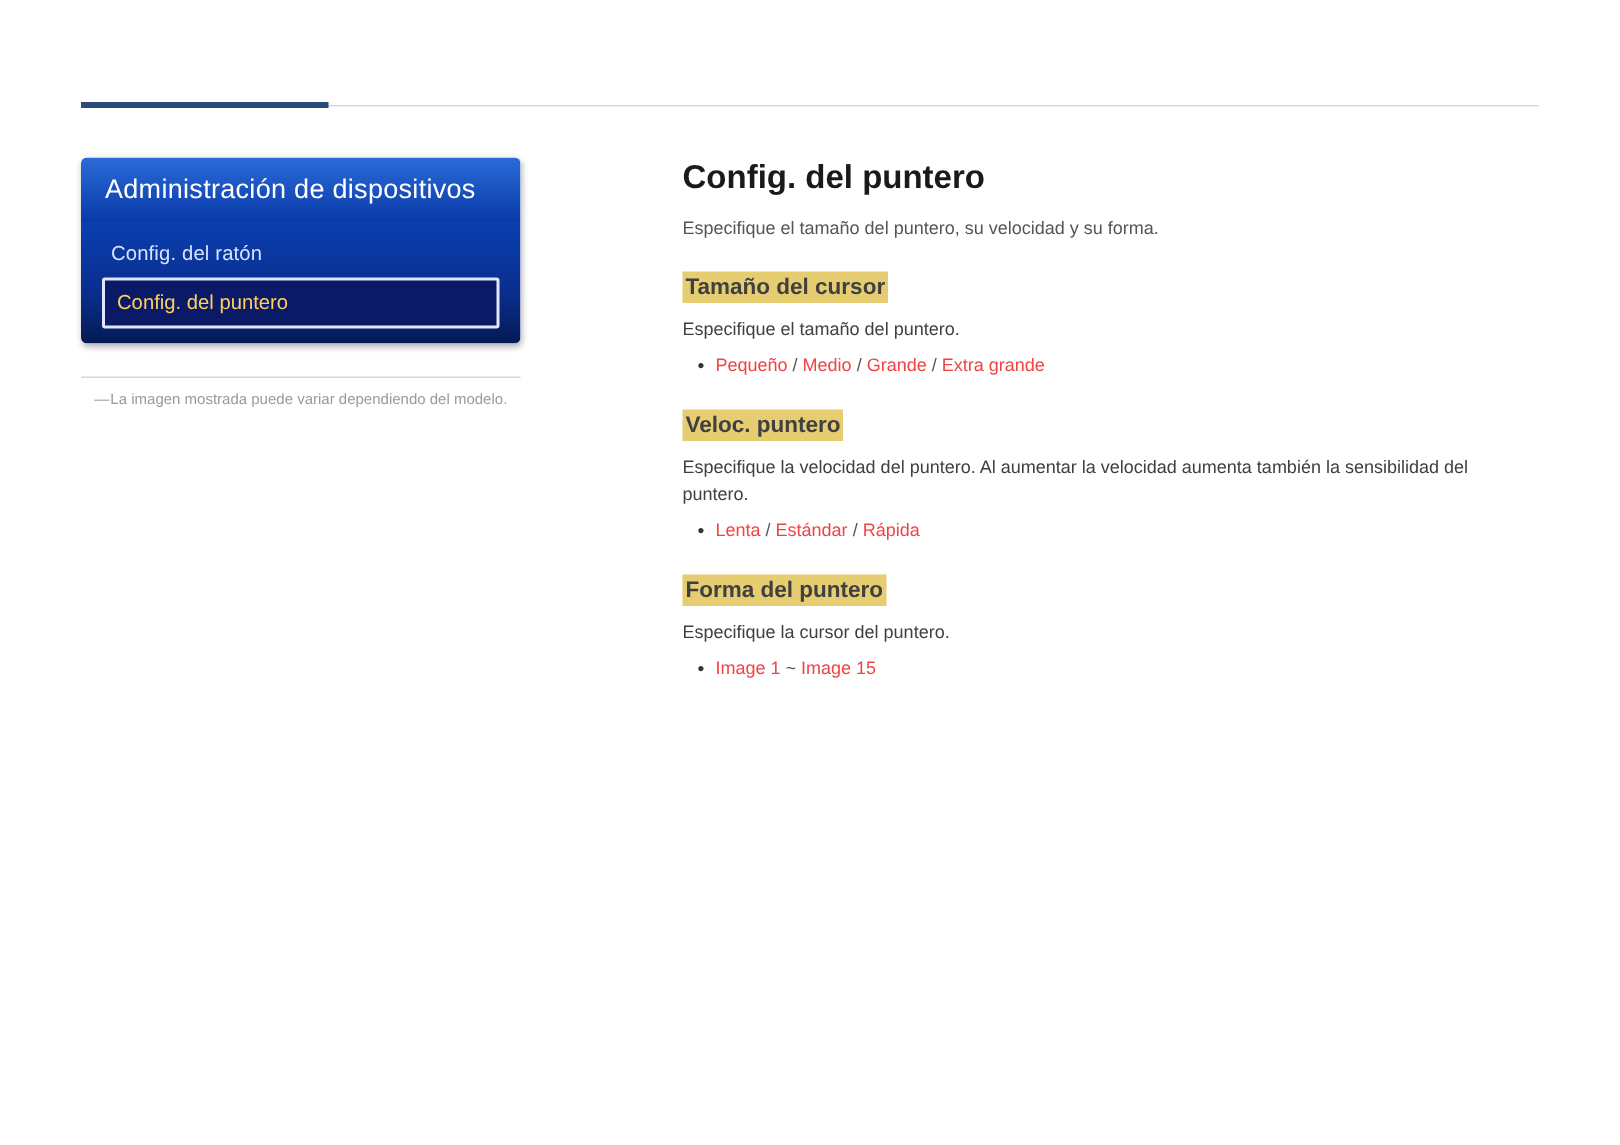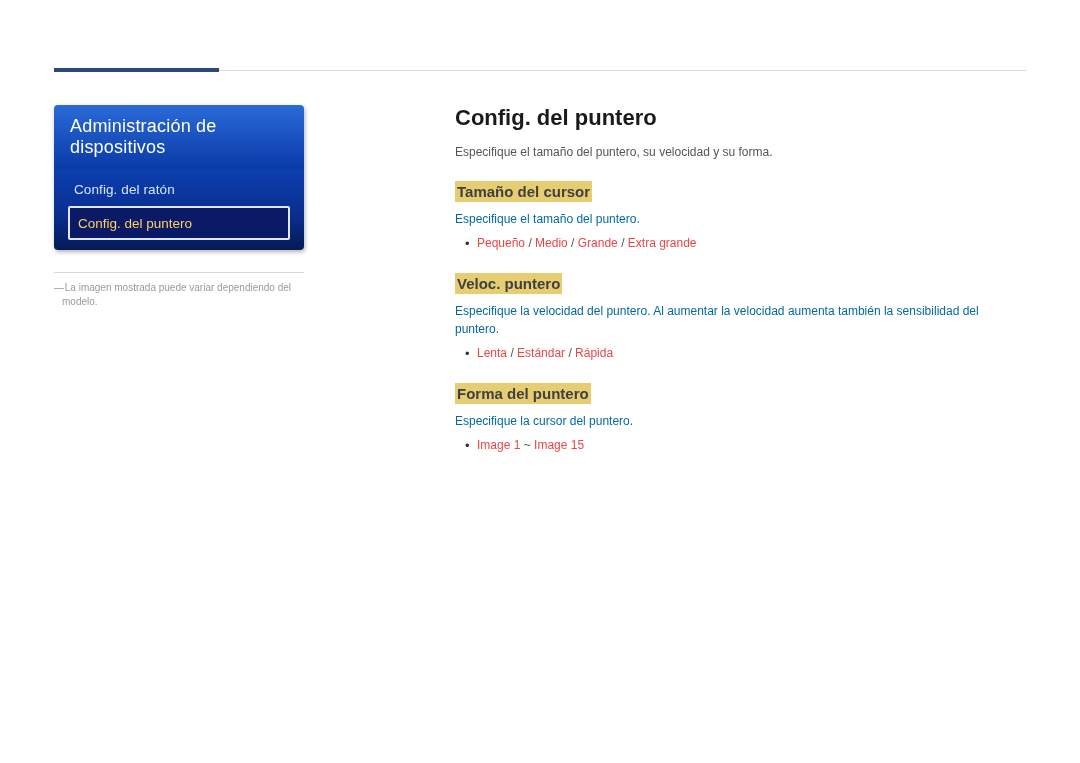--- a/index.html
+++ b/index.html
@@ -23,21 +23,21 @@
       top: 68px;
       left: 54px;
       width: 165px;
       height: 4px;
       background: #2a4a7a;
     }
     .sidebar {
       position: absolute;
       left: 54px;
       top: 105px;
-      width: 250px;
+      width: 293px;
     }
     .menu-box {
       border-radius: 4px;
       overflow: hidden;
       box-shadow: 1px 2px 4px rgba(0,0,0,0.3);
     }
     .menu-header {
       background: linear-gradient(180deg, #2a6bd8 0%, #0a3aa8 100%);
       color: #ffffff;
       font-size: 18px;
@@ -72,20 +72,21 @@
       background: #d8d8d8;
       width: 100%;
     }
     .sidebar-note {
       margin-top: 8px;
       color: #9a9a9a;
       font-size: 10px;
       line-height: 1.4;
       padding-left: 8px;
       text-indent: -8px;
+      text-align: center;
     }
     .sidebar-note::before {
       content: "― ";
       letter-spacing: -1px;
     }
     .content {
       position: absolute;
       left: 455px;
       top: 105px;
       right: 54px;
@@ -107,21 +108,21 @@
     .section-title {
       display: inline-block;
       background: #e6cd72;
       color: #404040;
       font-size: 15px;
       font-weight: 700;
       padding: 2px 2px;
       margin-bottom: 8px;
     }
     .section-desc {
-      color: #0369a1;
+      color: #404040;
       font-size: 12px;
       margin-bottom: 6px;
       line-height: 1.5;
     }
     .option-line {
       font-size: 12px;
       padding-left: 22px;
       position: relative;
       line-height: 1.6;
     }

